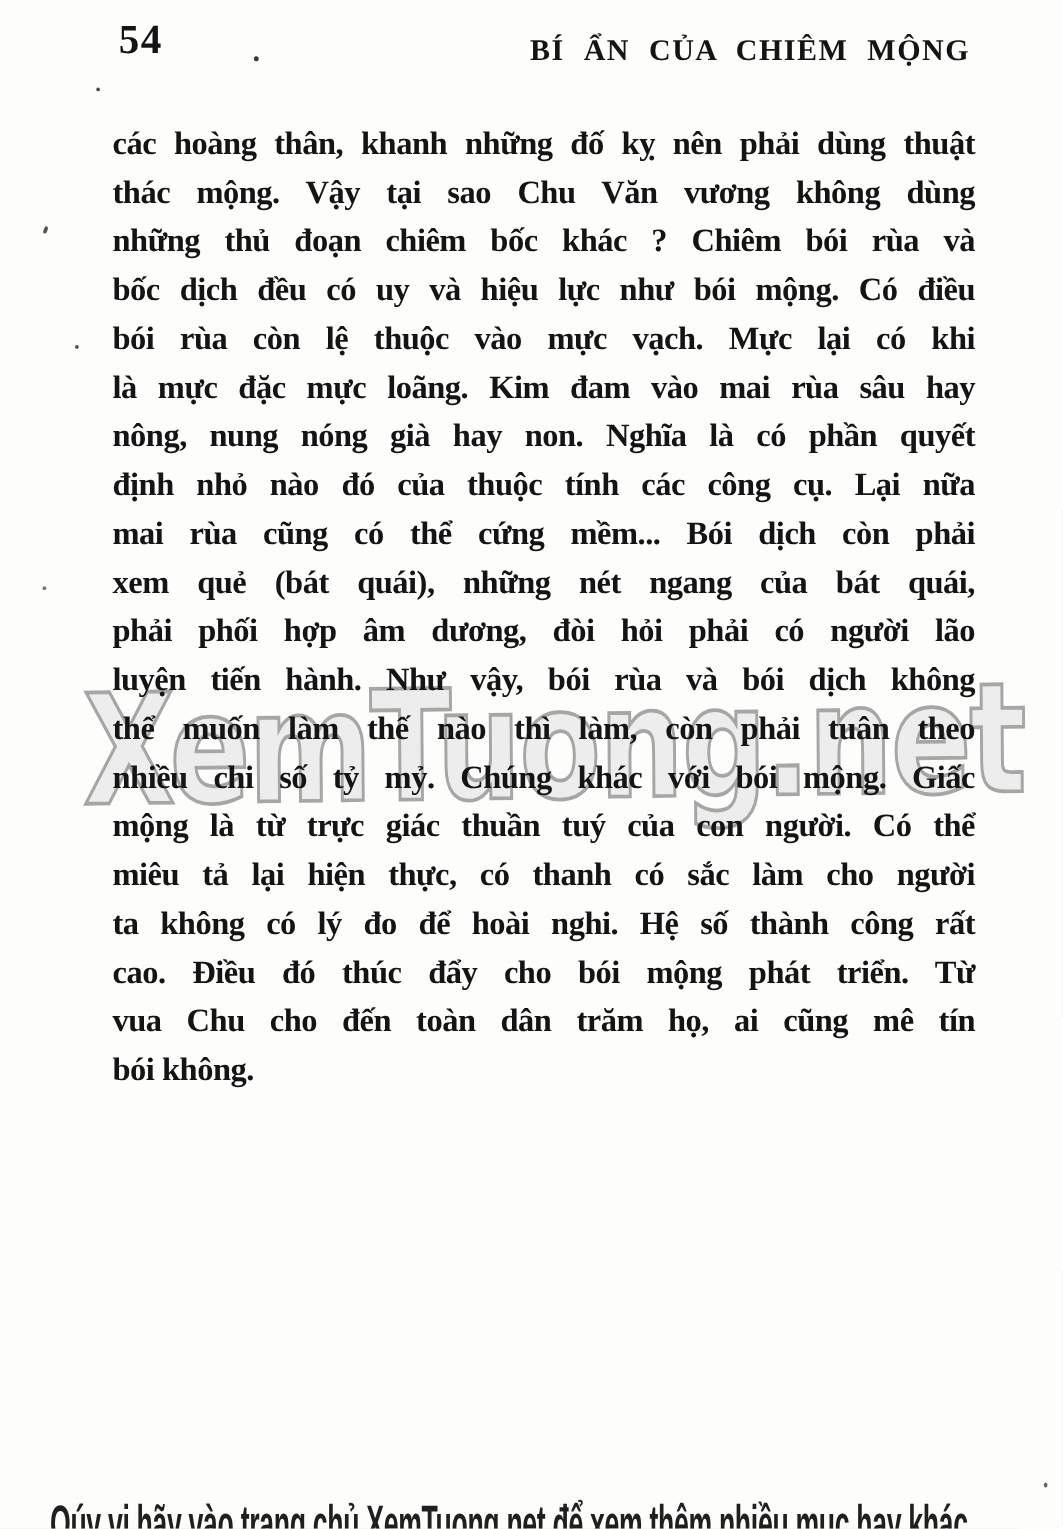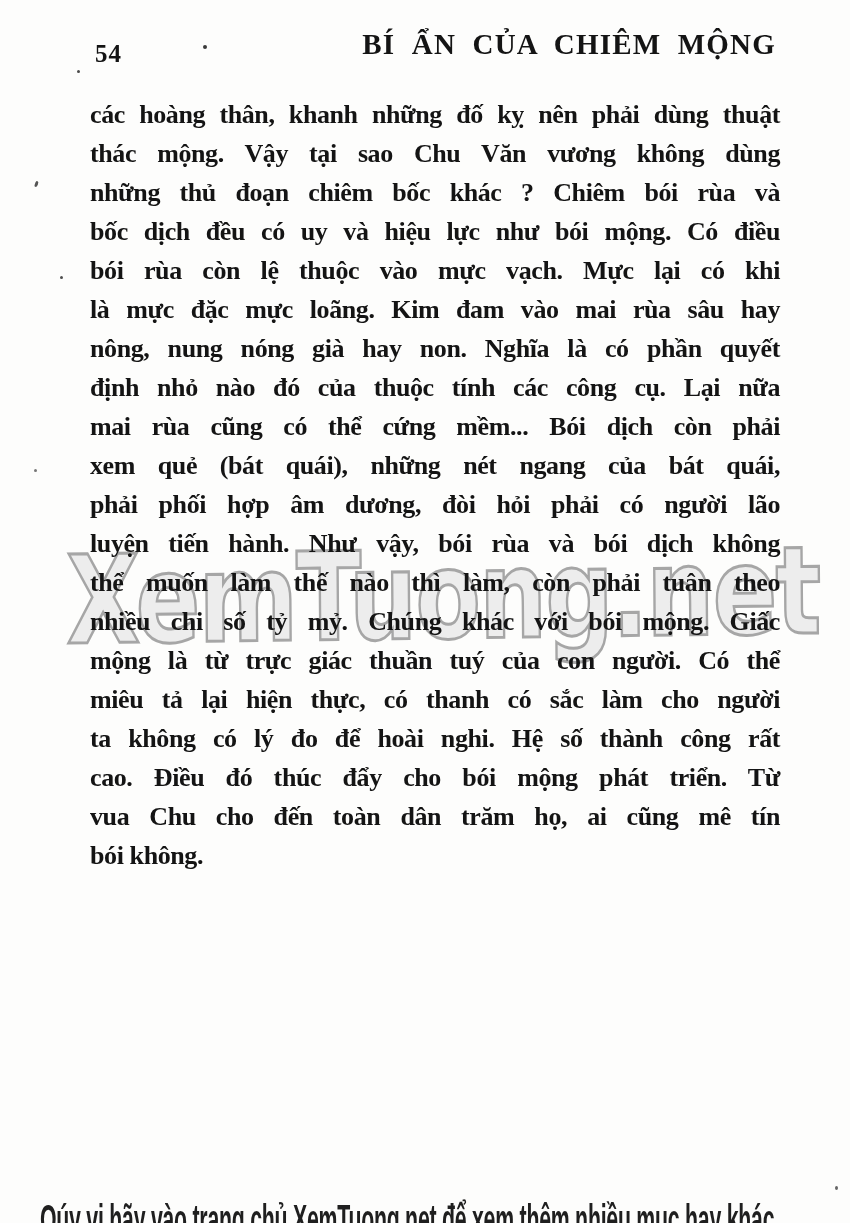--- a/index.html
+++ b/index.html
@@ -10,29 +10,29 @@
     margin: 0 auto;
     background: #fdfdfc;
     overflow: hidden;
     font-family: "Liberation Serif", "DejaVu Serif", serif;
     color: #141414;
   }
 
   
   .pagenum {
     position: absolute;
-    left: 95px; top: 40px;
-    font-size: 25px;
+    left: 95px; top: 14px;
+    font-size: 33px;
     font-weight: bold;
     letter-spacing: 1px;
   }
   .running-title {
     position: absolute;
     right: 74px; top: 28px;
-    font-size: 29px;
+    font-size: 24px;
     font-weight: bold;
     letter-spacing: 1.2px;
     word-spacing: 8px;
     white-space: nowrap;
   }
 
   
   .body-text {
     position: absolute;
     left: 90px; top: 95px;

